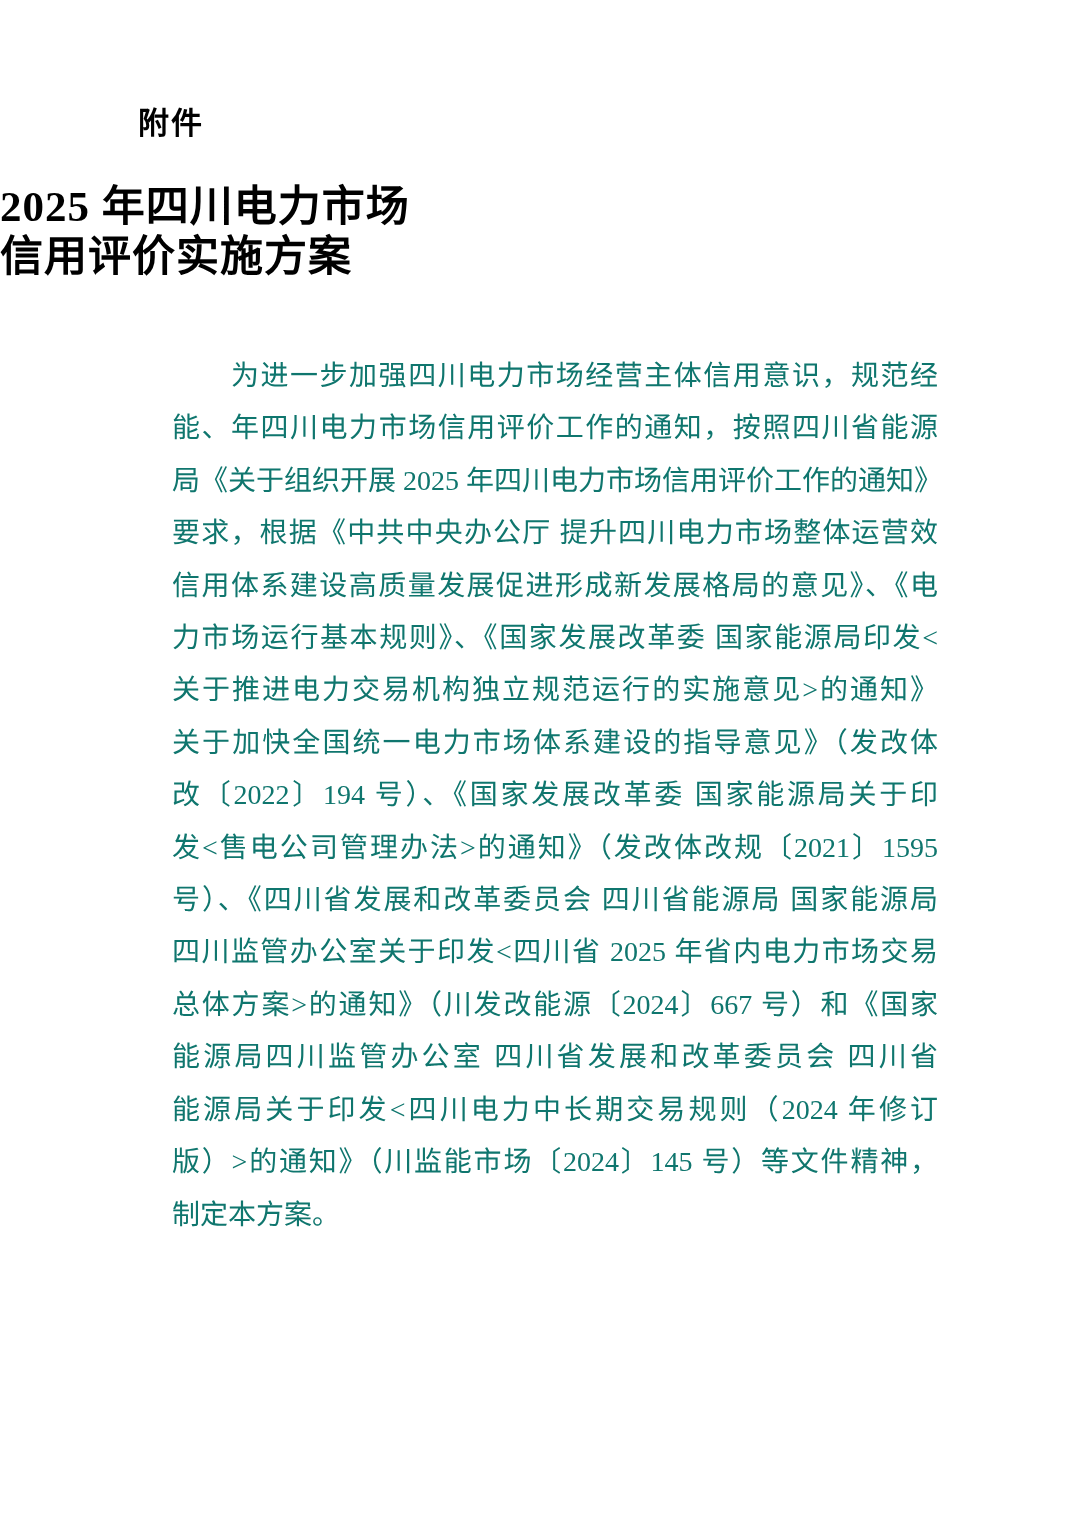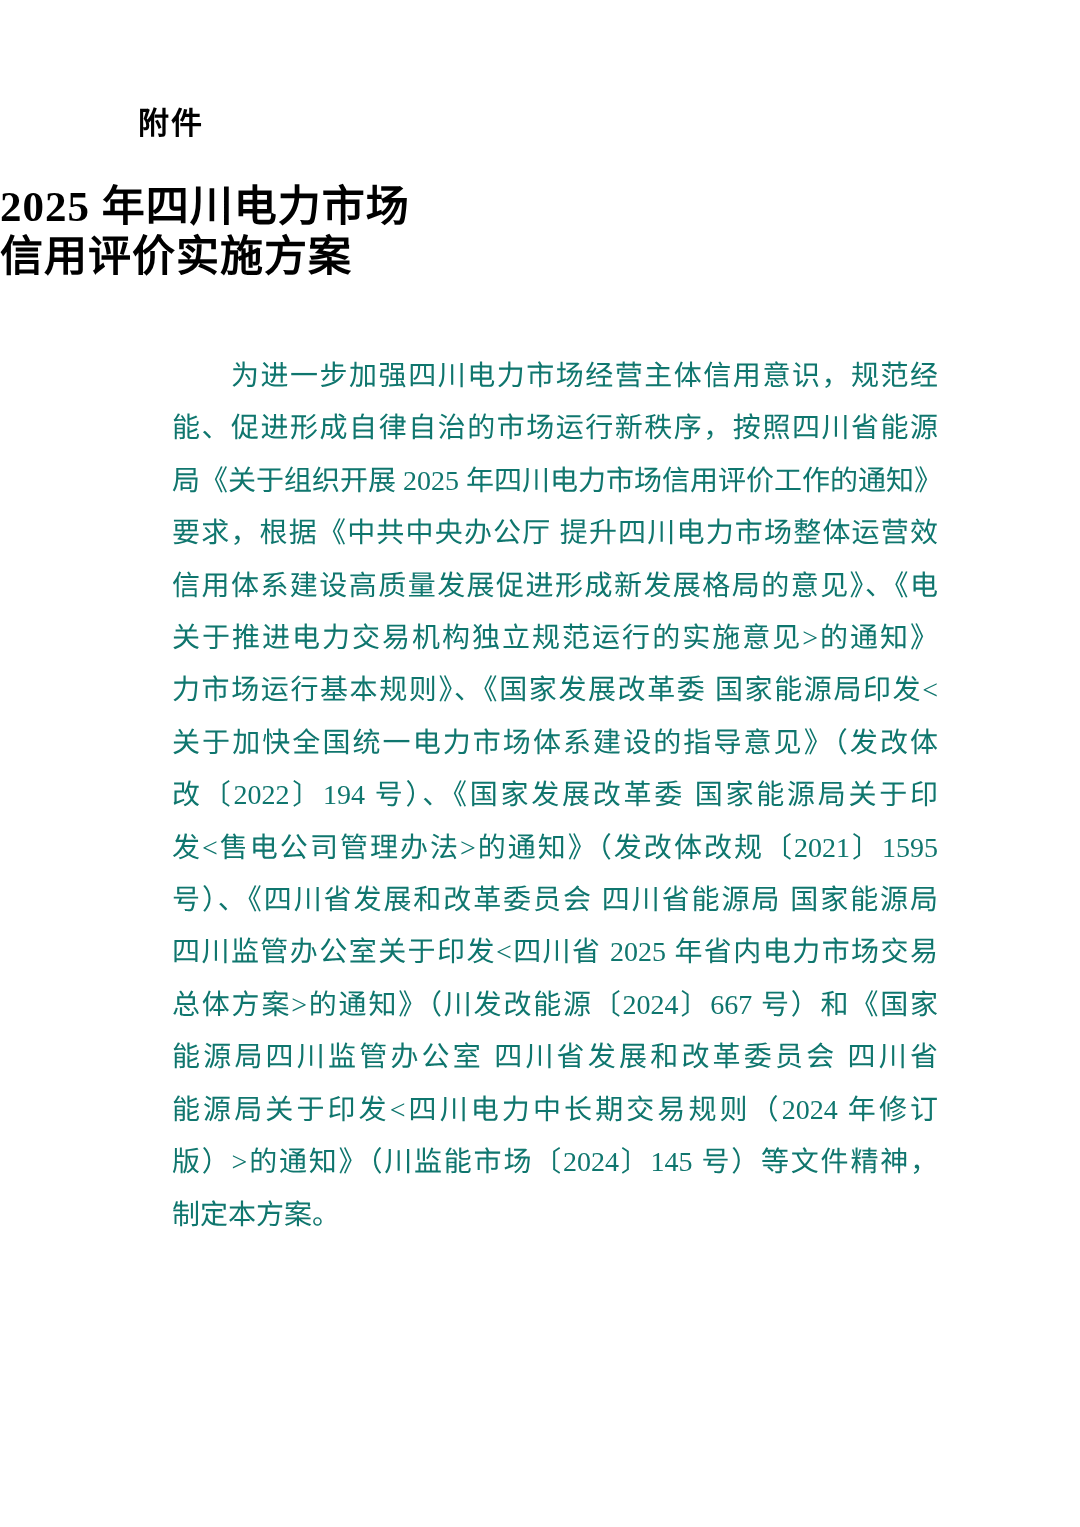--- a/index.html
+++ b/index.html
@@ -79,26 +79,26 @@
 
   <div class="attachment-label">附件</div>
 
   <div class="doc-title">
     <div>2025 年四川电力市场</div>
     <div>信用评价实施方案</div>
   </div>
 
   <div class="doc-body">
     <div class="body-line first">为进一步加强四川电力市场经营主体信用意识，规范经</div>
-    <div class="body-line">能、促进形成自律自治的市场运行新秩序，按照四川省能源</div>
+    <div class="body-line">能、年四川电力市场信用评价工作的通知，按照四川省能源</div>
     <div class="body-line">局《关于组织开展 2025 年四川电力市场信用评价工作的通知》</div>
     <div class="body-line">要求，根据《中共中央办公厅 提升四川电力市场整体运营效</div>
     <div class="body-line">信用体系建设高质量发展促进形成新发展格局的意见》、《电</div>
+    <div class="body-line">力市场运行基本规则》、《国家发展改革委 国家能源局印发&lt;</div>
     <div class="body-line">关于推进电力交易机构独立规范运行的实施意见&gt;的通知》</div>
-    <div class="body-line">力市场运行基本规则》、《国家发展改革委 国家能源局印发&lt;</div>
     <div class="body-line">关于加快全国统一电力市场体系建设的指导意见》（发改体</div>
     <div class="body-line">改〔2022〕194 号）、《国家发展改革委 国家能源局关于印</div>
     <div class="body-line">发&lt;售电公司管理办法&gt;的通知》（发改体改规〔2021〕1595</div>
     <div class="body-line">号）、《四川省发展和改革委员会 四川省能源局 国家能源局</div>
     <div class="body-line">四川监管办公室关于印发&lt;四川省 2025 年省内电力市场交易</div>
     <div class="body-line">总体方案&gt;的通知》（川发改能源〔2024〕667 号）和《国家</div>
     <div class="body-line">能源局四川监管办公室 四川省发展和改革委员会 四川省</div>
     <div class="body-line">能源局关于印发&lt;四川电力中长期交易规则（2024 年修订</div>
     <div class="body-line">版）&gt;的通知》（川监能市场〔2024〕145 号）等文件精神，</div>
     <div class="body-line last">制定本方案。</div>

